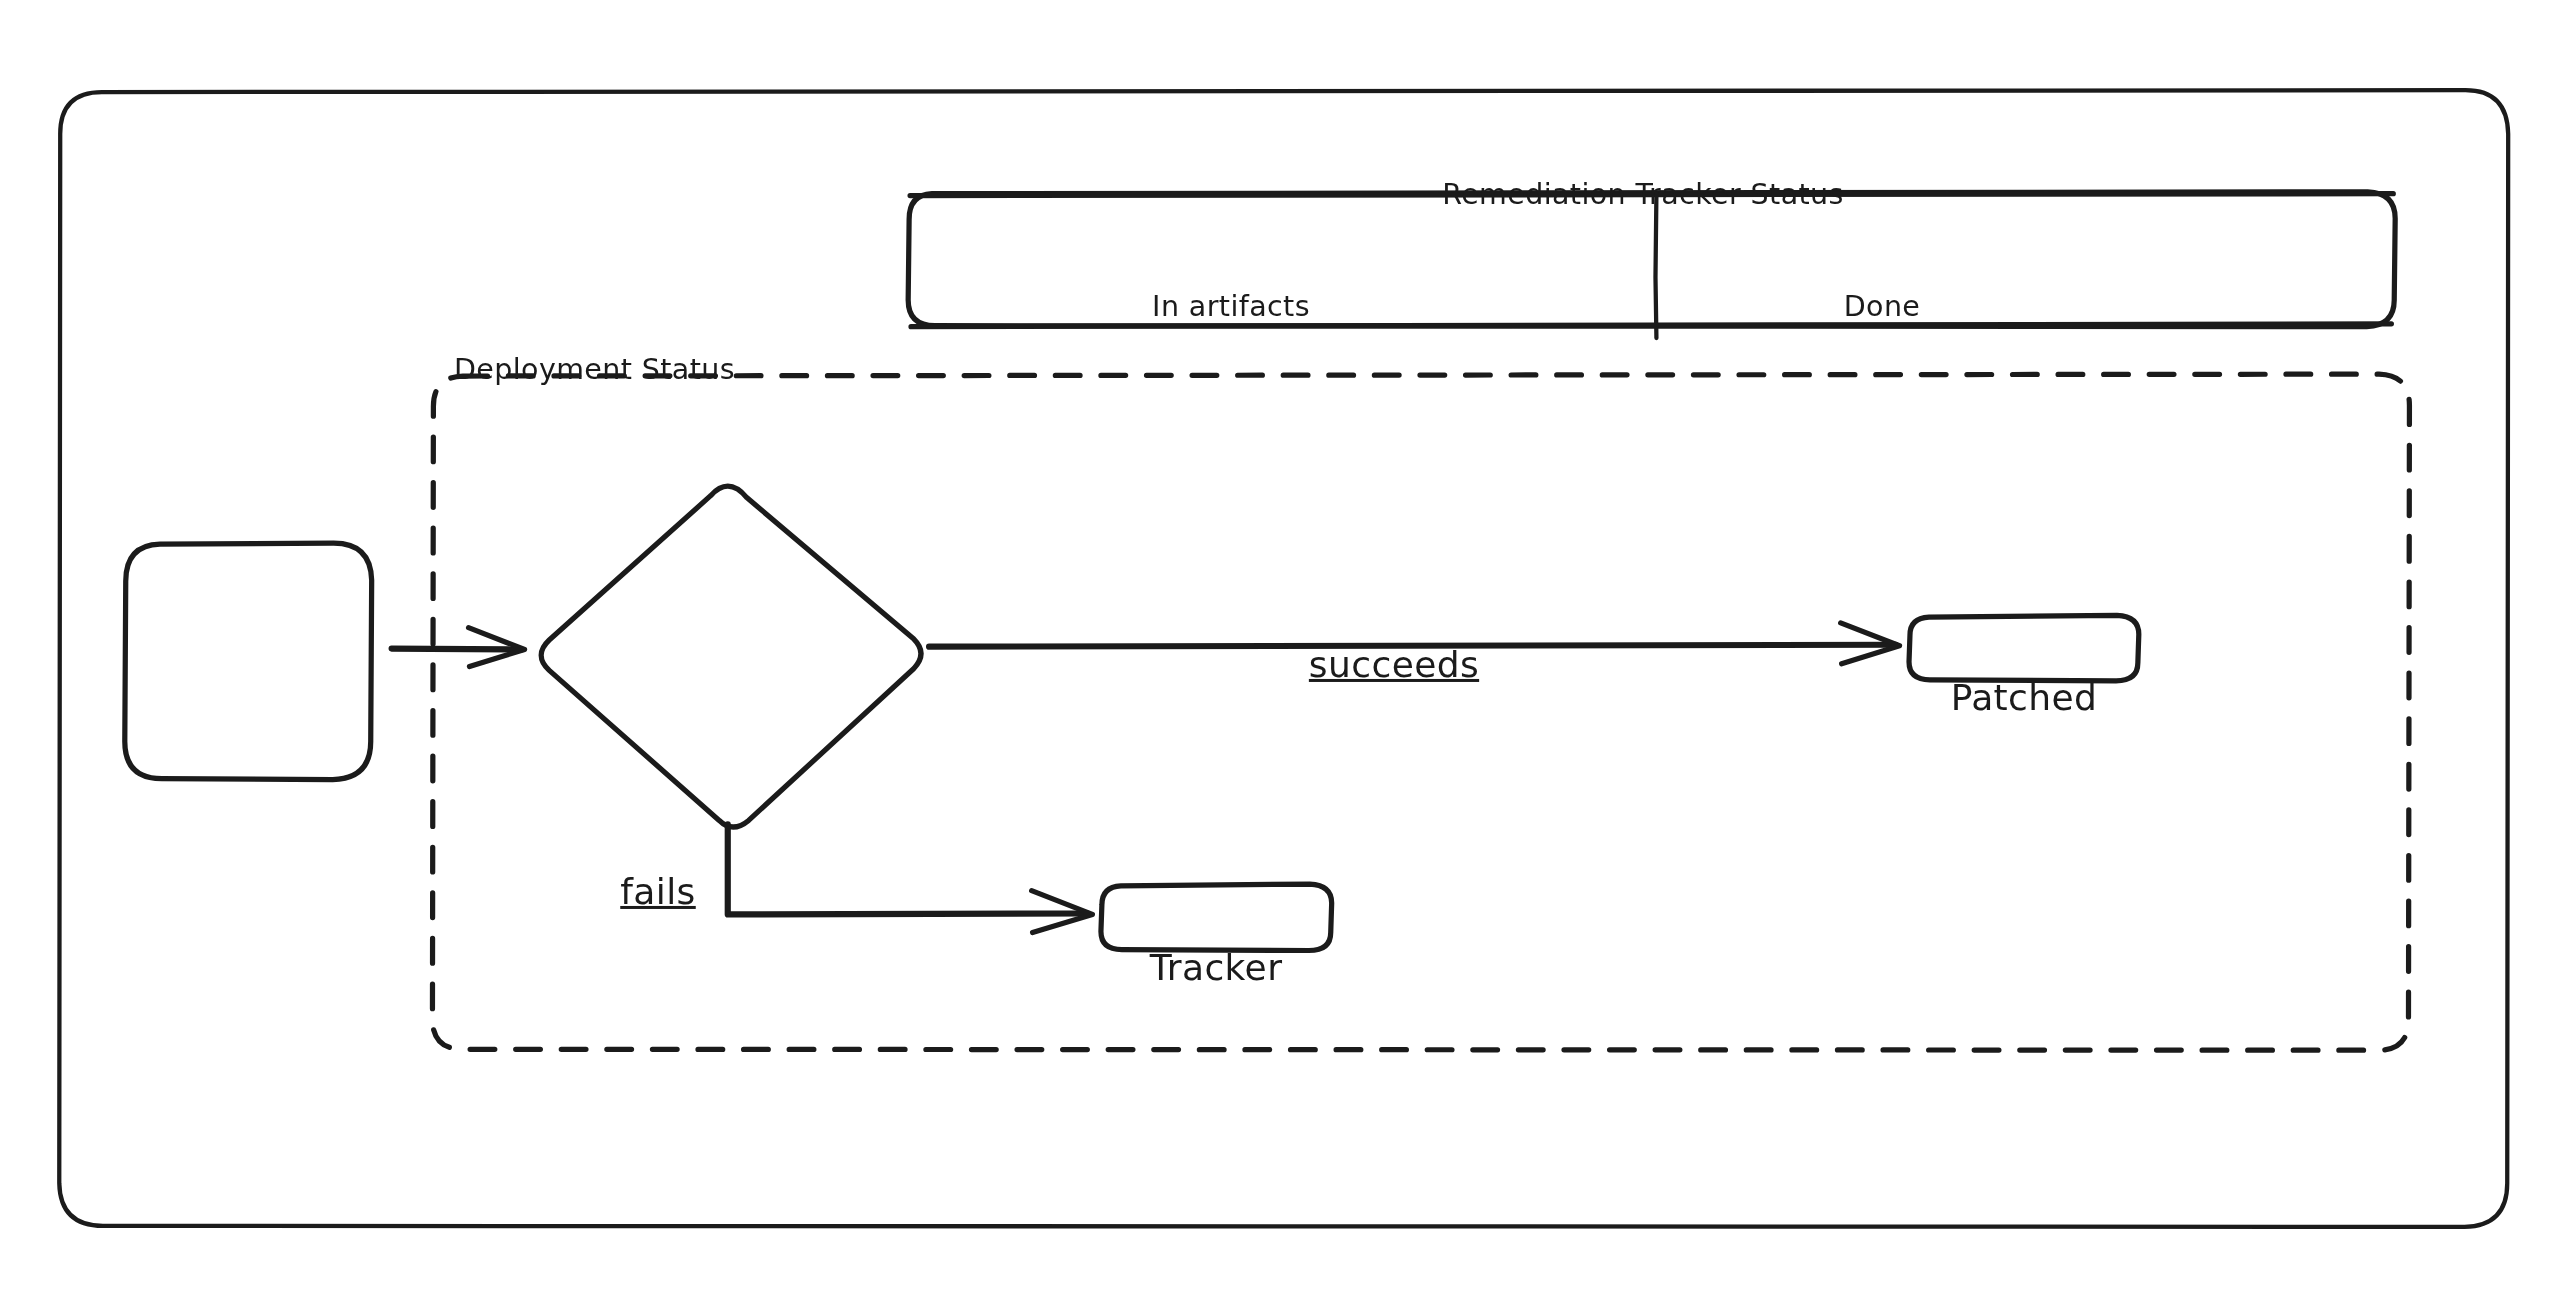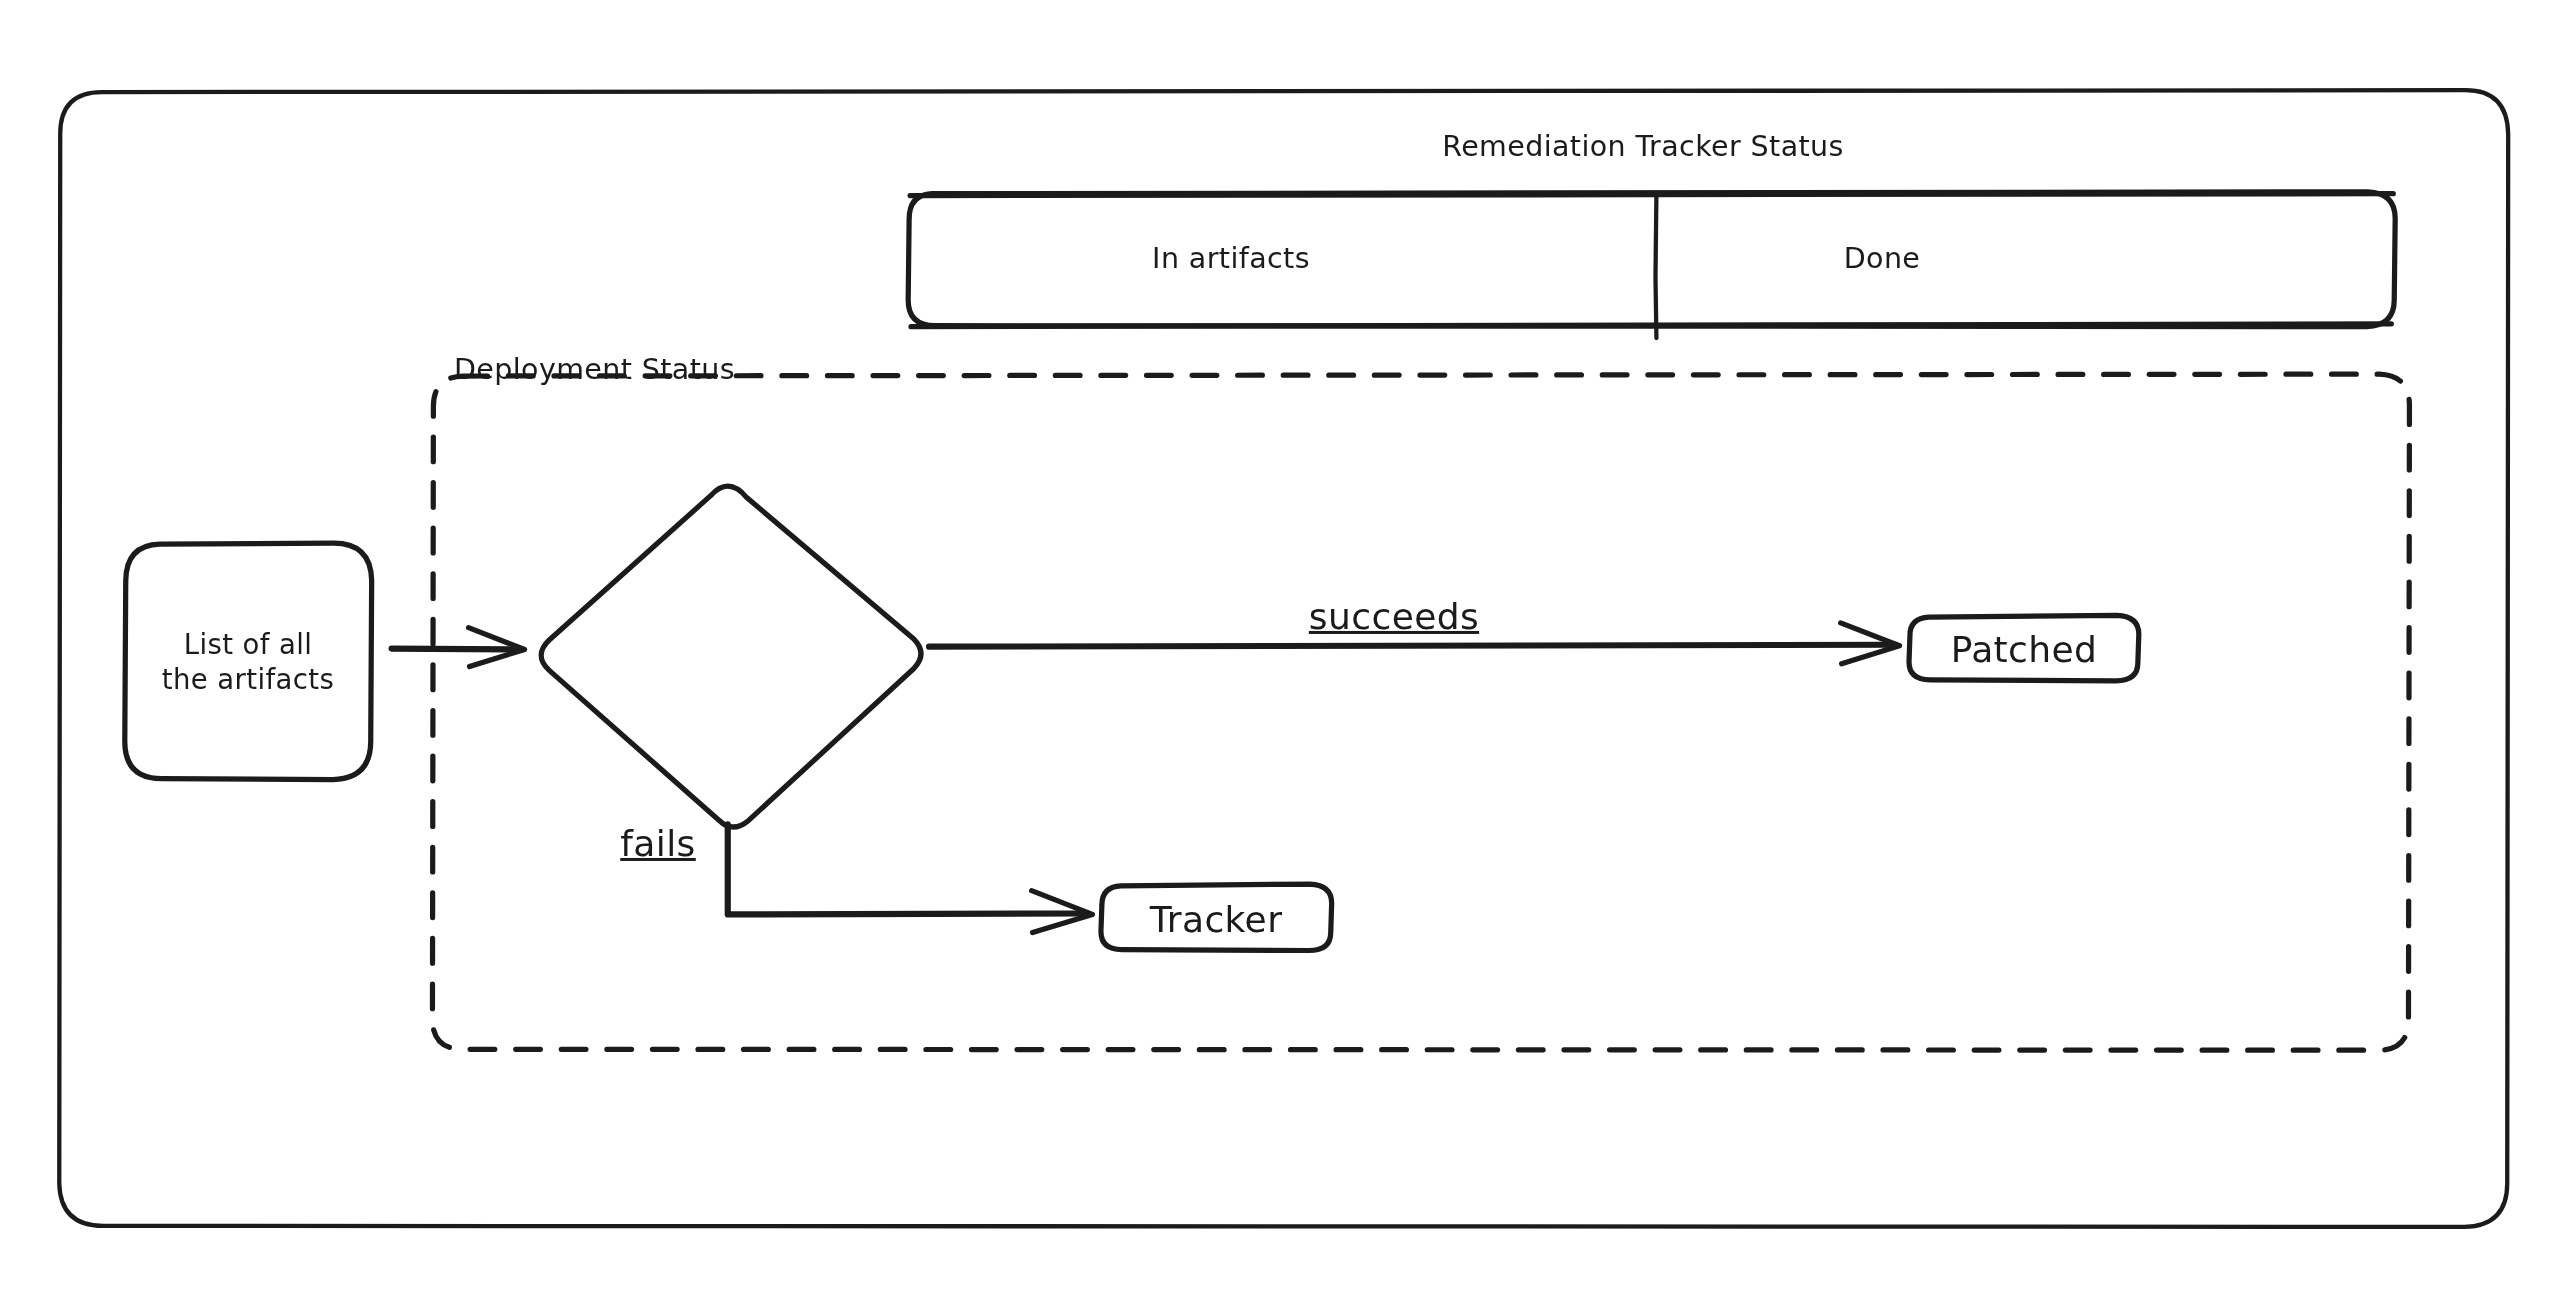--- a/index.html
+++ b/index.html
@@ -32,20 +32,21 @@
     color: #1b1b1b;
     font-family: "DejaVu Sans", sans-serif;
     font-weight: 400;
     white-space: nowrap;
     letter-spacing: 0.4px;
     line-height: 1.28;
   }
   .lbl.center {
     transform: translate(-50%, -50%);
     text-align: center;
+    margin-top: 48px;
   }
   .lbl.multiline {
     white-space: normal;
     text-align: center;
   }
   .t-title     { font-size: 28.5px; }
   .t-lane      { font-size: 28.5px; }
   .t-group     { font-size: 28.5px; margin-top: 36px; }
   .t-node      { font-size: 27.5px; }
   .t-edge      { font-size: 36px; text-decoration: underline; }
@@ -124,21 +125,20 @@
   </svg>
 
   <div class="lbl t-title center" style="left:1643px; top:147px;">Remediation Tracker Status</div>
 
   <div class="lbl t-lane center" style="left:1231px; top:259px;">In artifacts</div>
 
   <div class="lbl t-lane center" style="left:1882px; top:259px;">Done</div>
 
   <div class="lbl t-group" style="left:454px; top:316px;">Deployment Status</div>
 
-  <div class="lbl t-node center multiline" style="left:248px; top:662px; width:237px;">List of all<br>the artifacts</div>
 
 
   <div class="lbl t-edge center" style="left:1394px; top:617px;">succeeds</div>
 
   <div class="lbl t-edge center" style="left:658px; top:844px;">fails</div>
 
   <div class="lbl t-terminal center" style="left:2024px; top:650px;">Patched</div>
 
   <div class="lbl t-terminal center" style="left:1216px; top:920px;">Tracker</div>
 

